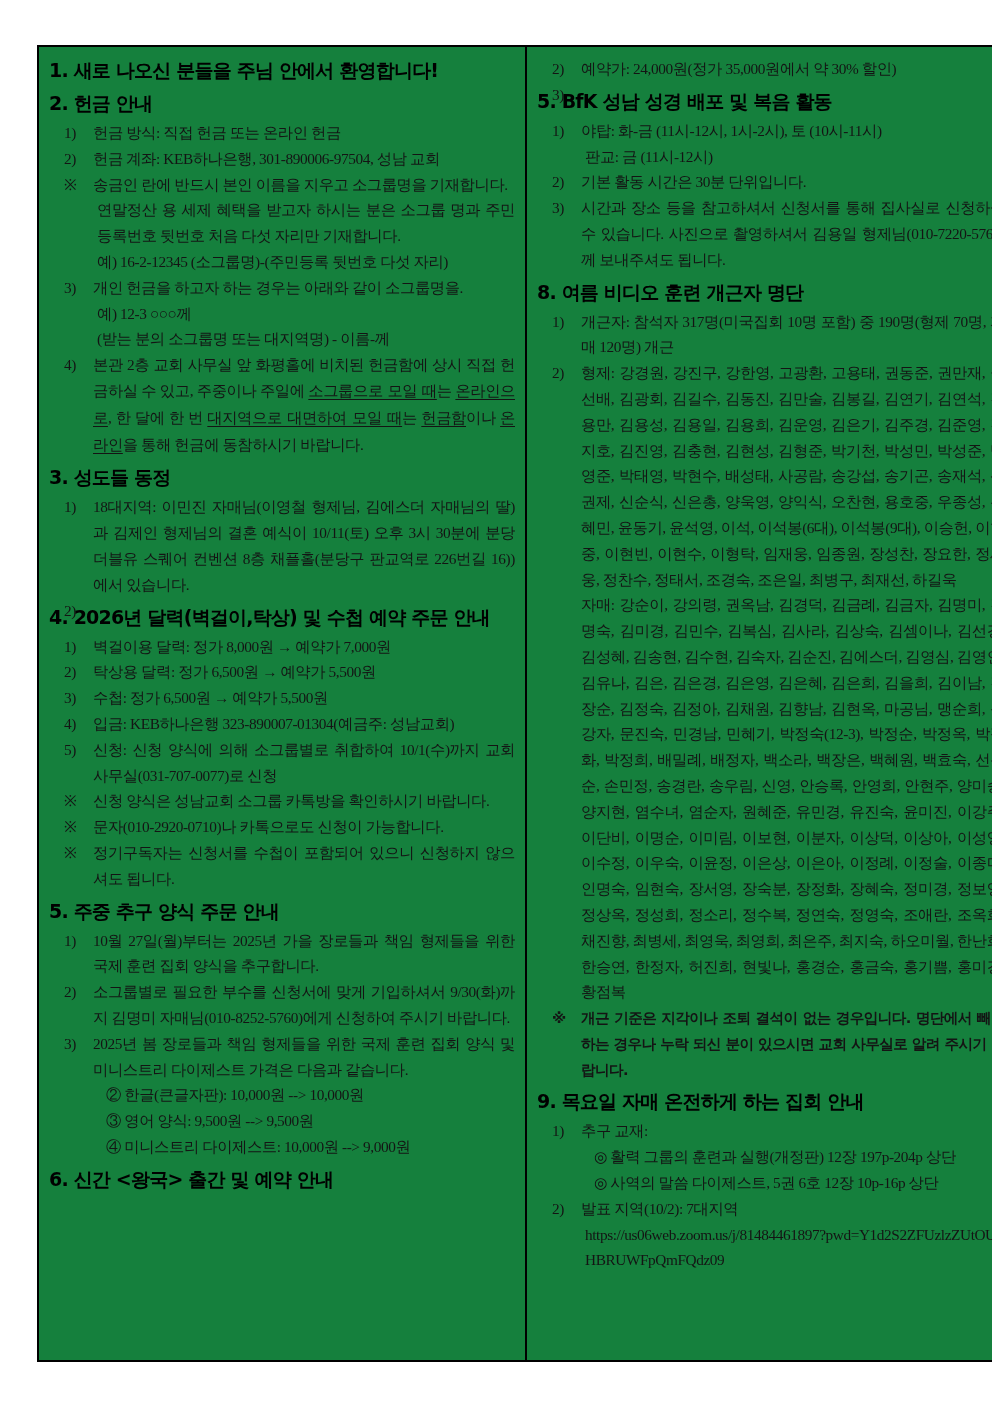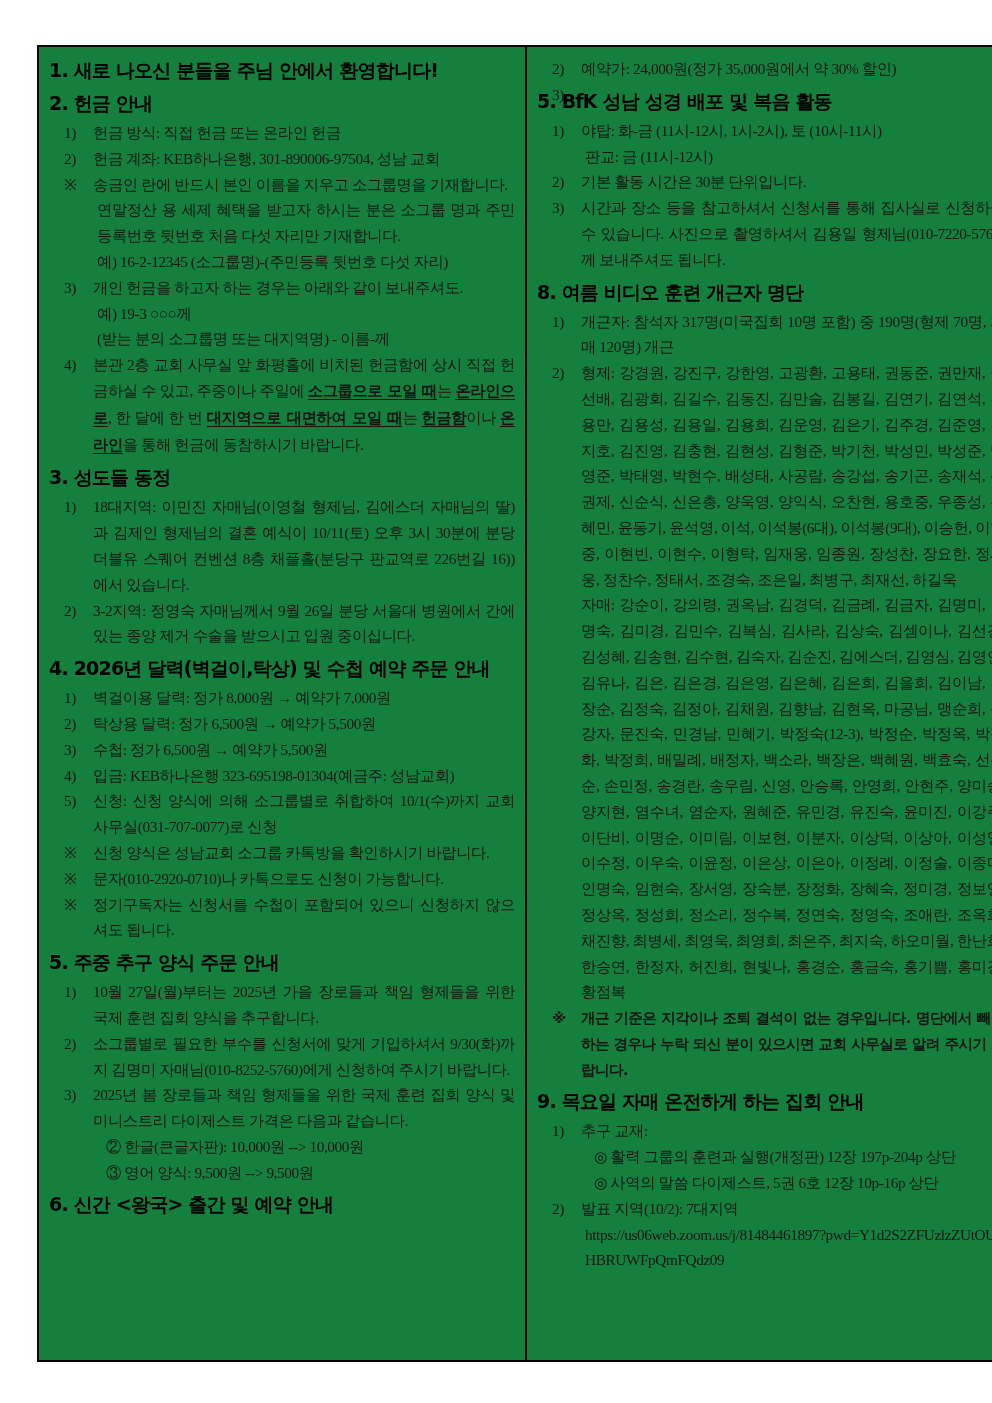--- a/index.html
+++ b/index.html
@@ -33,66 +33,67 @@
   .indent1 > .item-label { position: absolute; left: 15px; top: 0; width: 29px; }
   .indent2 { padding-left: 48px; }
   .indent3 { padding-left: 57px; }
   .item.bold {
     font-family: "DejaVu Sans", "Liberation Sans", sans-serif;
     font-weight: 700; font-size: 14.6px; letter-spacing: -0.6px;
   }
   .item.break { word-break: break-all; }
   .hl {
     font-family: "DejaVu Sans", "Liberation Sans", sans-serif;
-    font-weight: 700; text-decoration: underline; text-underline-offset: 3px;
+    font-weight: 400; text-decoration: underline; text-underline-offset: 3px;
   }
 </style>
 </head>
 <body>
 
 <div class="page">
   <div class="col col-left">
       <section class="sec">
         <div class="sec-heading">1. 새로 나오신 분들을 주님 안에서 환영합니다!</div>
       </section>
       <section class="sec">
         <div class="sec-heading">2. 헌금 안내</div>
         <div class="item indent1"><span class="item-label">1)</span><span class="item-text">헌금 방식: 직접 헌금 또는 온라인 헌금</span></div>
         <div class="item indent1"><span class="item-label">2)</span><span class="item-text">헌금 계좌: KEB하나은행, 301-890006-97504, 성남 교회</span></div>
         <div class="item indent1"><span class="item-label">※</span><span class="item-text">송금인 란에 반드시 본인 이름을 지우고 소그룹명을 기재합니다.</span></div>
         <div class="item indent2"><span class="item-text">연말정산 용 세제 혜택을 받고자 하시는 분은 소그룹 명과 주민등록번호 뒷번호 처음 다섯 자리만 기재합니다.</span></div>
         <div class="item indent2"><span class="item-text">예) 16-2-12345 (소그룹명)-(주민등록 뒷번호 다섯 자리)</span></div>
-        <div class="item indent1"><span class="item-label">3)</span><span class="item-text">개인 헌금을 하고자 하는 경우는 아래와 같이 보내주셔도.</span></div>
-        <div class="item indent2"><span class="item-text">예) 19-3 ○○○께</span></div>
+        <div class="item indent1"><span class="item-label">3)</span><span class="item-text">개인 헌금을 하고자 하는 경우는 아래와 같이 소그룹명을.</span></div>
+        <div class="item indent2"><span class="item-text">예) 12-3 ○○○께</span></div>
         <div class="item indent2"><span class="item-text">(받는 분의 소그룹명 또는 대지역명) - 이름-께</span></div>
         <div class="item indent1"><span class="item-label">4)</span><span class="item-text"><span>본관 2층 교회 사무실 앞 화평홀에 비치된 헌금함에 상시 직접 헌금하실 수 있고, 주중이나 주일에 </span><span class="hl">소그룹으로 모일 때</span><span>는 </span><span class="hl">온라인으로</span><span>, 한 달에 한 번 </span><span class="hl">대지역으로 대면하여 모일 때</span><span>는 </span><span class="hl">헌금함</span><span>이나 </span><span class="hl">온라인</span><span>을 통해 헌금에 동참하시기 바랍니다.</span></span></div>
       </section>
       <section class="sec">
         <div class="sec-heading">3. 성도들 동정</div>
         <div class="item indent1"><span class="item-label">1)</span><span class="item-text">18대지역: 이민진 자매님(이영철 형제님, 김에스더 자매님의 딸)과 김제인 형제님의 결혼 예식이 10/11(토) 오후 3시 30분에 분당 더블유 스퀘어 컨벤션 8층 채플홀(분당구 판교역로 226번길 16))에서 있습니다.</span></div>
-        <div class="item indent1"><span class="item-label">2)</span><span class="item-text">3-2지역: 정영숙 자매님께서 9월 26일 분당 서울대 병원에서 간에 있는 종양 제거 수술을 받으시고 입원 중이십니다.</span></div>
+        <div class="item indent1"><span class="item-label">2)</span></div>
       </section>
       <section class="sec">
         <div class="sec-heading">4. 2026년 달력(벽걸이,탁상) 및 수첩 예약 주문 안내</div>
         <div class="item indent1"><span class="item-label">1)</span><span class="item-text">벽걸이용 달력: 정가 8,000원 → 예약가 7,000원</span></div>
         <div class="item indent1"><span class="item-label">2)</span><span class="item-text">탁상용 달력: 정가 6,500원 → 예약가 5,500원</span></div>
         <div class="item indent1"><span class="item-label">3)</span><span class="item-text">수첩: 정가 6,500원 → 예약가 5,500원</span></div>
-        <div class="item indent1"><span class="item-label">4)</span><span class="item-text">입금: KEB하나은행 323-695198-01304(예금주: 성남교회)</span></div>
+        <div class="item indent1"><span class="item-label">4)</span><span class="item-text">입금: KEB하나은행 323-890007-01304(예금주: 성남교회)</span></div>
         <div class="item indent1"><span class="item-label">5)</span><span class="item-text">신청: 신청 양식에 의해 소그룹별로 취합하여 10/1(수)까지 교회 사무실(031-707-0077)로 신청</span></div>
         <div class="item indent1"><span class="item-label">※</span><span class="item-text">신청 양식은 성남교회 소그룹 카톡방을 확인하시기 바랍니다.</span></div>
         <div class="item indent1"><span class="item-label">※</span><span class="item-text">문자(010-2920-0710)나 카톡으로도 신청이 가능합니다.</span></div>
         <div class="item indent1"><span class="item-label">※</span><span class="item-text">정기구독자는 신청서를 수첩이 포함되어 있으니 신청하지 않으셔도 됩니다.</span></div>
       </section>
       <section class="sec">
         <div class="sec-heading">5. 주중 추구 양식 주문 안내</div>
         <div class="item indent1"><span class="item-label">1)</span><span class="item-text">10월 27일(월)부터는 2025년 가을 장로들과 책임 형제들을 위한 국제 훈련 집회 양식을 추구합니다.</span></div>
         <div class="item indent1"><span class="item-label">2)</span><span class="item-text">소그룹별로 필요한 부수를 신청서에 맞게 기입하셔서 9/30(화)까지 김명미 자매님(010-8252-5760)에게 신청하여 주시기 바랍니다.</span></div>
         <div class="item indent1"><span class="item-label">3)</span><span class="item-text">2025년 봄 장로들과 책임 형제들을 위한 국제 훈련 집회 양식 및 미니스트리 다이제스트 가격은 다음과 같습니다.</span></div>
         <div class="item indent3"><span class="item-text">② 한글(큰글자판): 10,000원 --&gt; 10,000원</span></div>
         <div class="item indent3"><span class="item-text">③ 영어 양식: 9,500원 --&gt; 9,500원</span></div>
+        <div class="item indent3"><span class="item-text">④ 미니스트리 다이제스트: 10,000원 --&gt; 9,000원</span></div>
       </section>
       <section class="sec">
         <div class="sec-heading">6. 신간 &lt;왕국&gt; 출간 및 예약 안내</div>
       </section>
     </div>
   <div class="col col-right">
       <section class="sec">
         <div class="item indent1"><span class="item-label">2)</span><span class="item-text">예약가: 24,000원(정가 35,000원에서 약 30% 할인)</span></div>
         <div class="item indent1"><span class="item-label">3)</span></div>
       </section>

